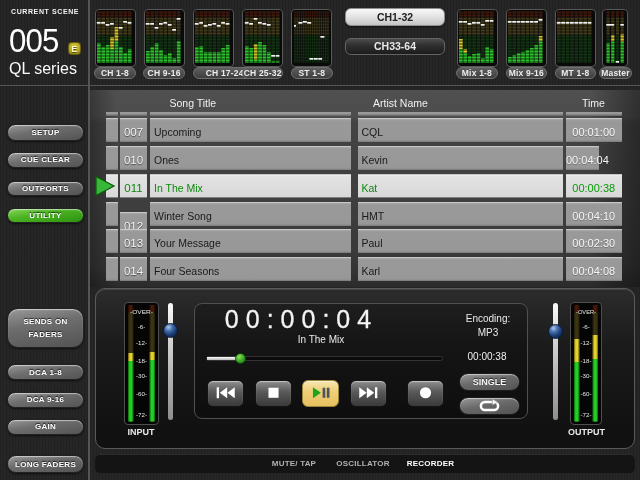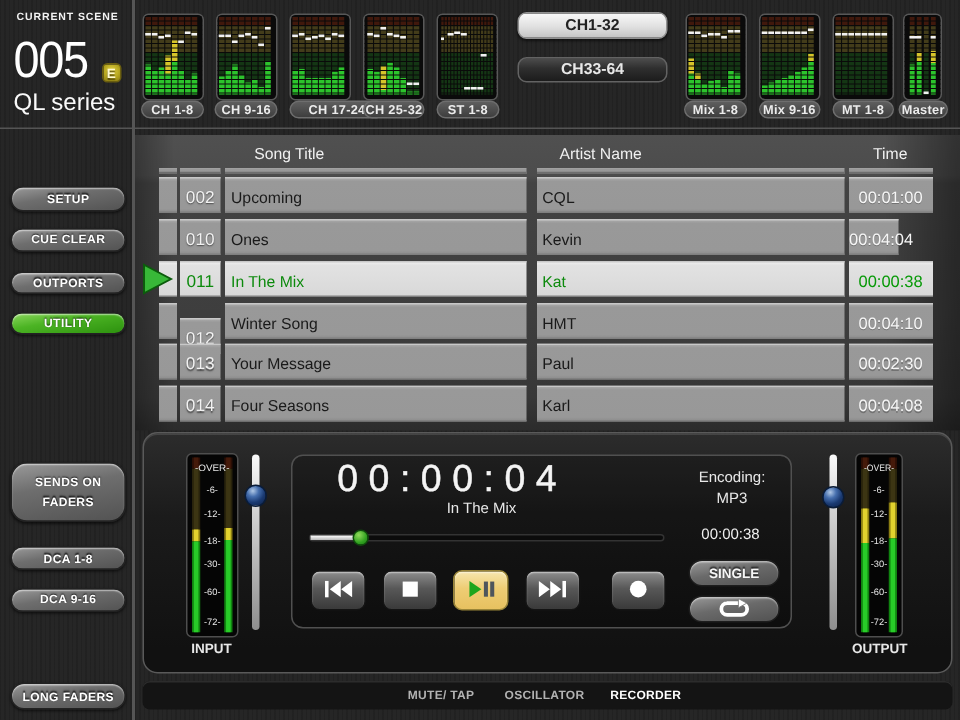--- a/index.html
+++ b/index.html
@@ -481,28 +481,29 @@
 <div class="abs" style="left:345px;top:7.5px;width:100px;height:18.5px;border-radius:6px;background:linear-gradient(180deg,#f8f8f8,#e0e0e0 55%,#c4c4c4);border:1px solid #909090;box-shadow:0 1px 2px rgba(0,0,0,.55);color:#222;font-weight:bold;font-size:10.5px;text-align:center;line-height:17.5px">CH1-32</div>
 <div class="abs" style="left:345px;top:38px;width:100px;height:16.5px;border-radius:6px;background:linear-gradient(180deg,#4c4c4c,#2e2e2e 45%,#1c1c1c);border:1px solid #636363;color:#e8e8e8;font-weight:bold;font-size:10.5px;text-align:center;line-height:15.5px">CH33-64</div>
 
 <div class="sbtn" style="top:124px;height:16.5px">SETUP</div>
 <div class="sbtn" style="top:152px;height:15.5px">CUE CLEAR</div>
 <div class="sbtn" style="top:180.5px;height:15.5px">OUTPORTS</div>
 <div class="sbtn green" style="top:207.5px;height:15.5px">UTILITY</div>
 <div class="sbtn" style="top:307.5px;height:40px;border-radius:11px;line-height:13px">SENDS ON<br>FADERS</div>
 <div class="sbtn" style="top:364px;height:16px">DCA 1-8</div>
 <div class="sbtn" style="top:391.5px;height:16px">DCA 9-16</div>
+<div class="sbtn" style="top:418.5px;height:16px">GAIN</div>
 <div class="sbtn" style="top:455px;height:18px">LONG FADERS</div>
 
 <div class="hdr" style="left:157.5px;top:96.5px">Song Title</div>
 <div class="hdr" style="left:361px;top:96.5px">Artist Name</div>
 <div class="hdr" style="left:570px;top:96.5px">Time</div>
 
 <div class="cell" style="left:106px;top:117.8px;width:12px;height:24px"></div>
-    <div class="cell numcell" style="left:120px;top:117.8px;width:27px;height:24px;text-align:center">002</div>
+    <div class="cell numcell" style="left:120px;top:117.8px;width:27px;height:24px;text-align:center">007</div>
     <div class="cell" style="left:150px;top:117.8px;width:201px;height:24px;padding-left:4px">Upcoming</div>
     <div class="cell" style="left:357.5px;top:117.8px;width:205px;height:24px;padding-left:4px">CQL</div>
     <div class="cell timecell" style="left:566px;top:117.8px;width:55.5px;height:24px;text-align:center">00:01:00</div>
     <div class="cell" style="left:106px;top:145.7px;width:12px;height:24px"></div>
     <div class="cell numcell" style="left:120px;top:145.7px;width:27px;height:24px;text-align:center">010</div>
     <div class="cell" style="left:150px;top:145.7px;width:201px;height:24px;padding-left:4px">Ones</div>
     <div class="cell" style="left:357.5px;top:145.7px;width:205px;height:24px;padding-left:4px">Kevin</div>
     <div class="cell timecell" style="left:566px;top:145.7px;width:33px;height:24px;text-align:center">00:04:04</div>
     <div class="cell act" style="left:106px;top:173.6px;width:12px;height:24px"></div>
     <div class="cell numcell act" style="left:120px;top:173.6px;width:27px;height:24px;text-align:center">011</div>

